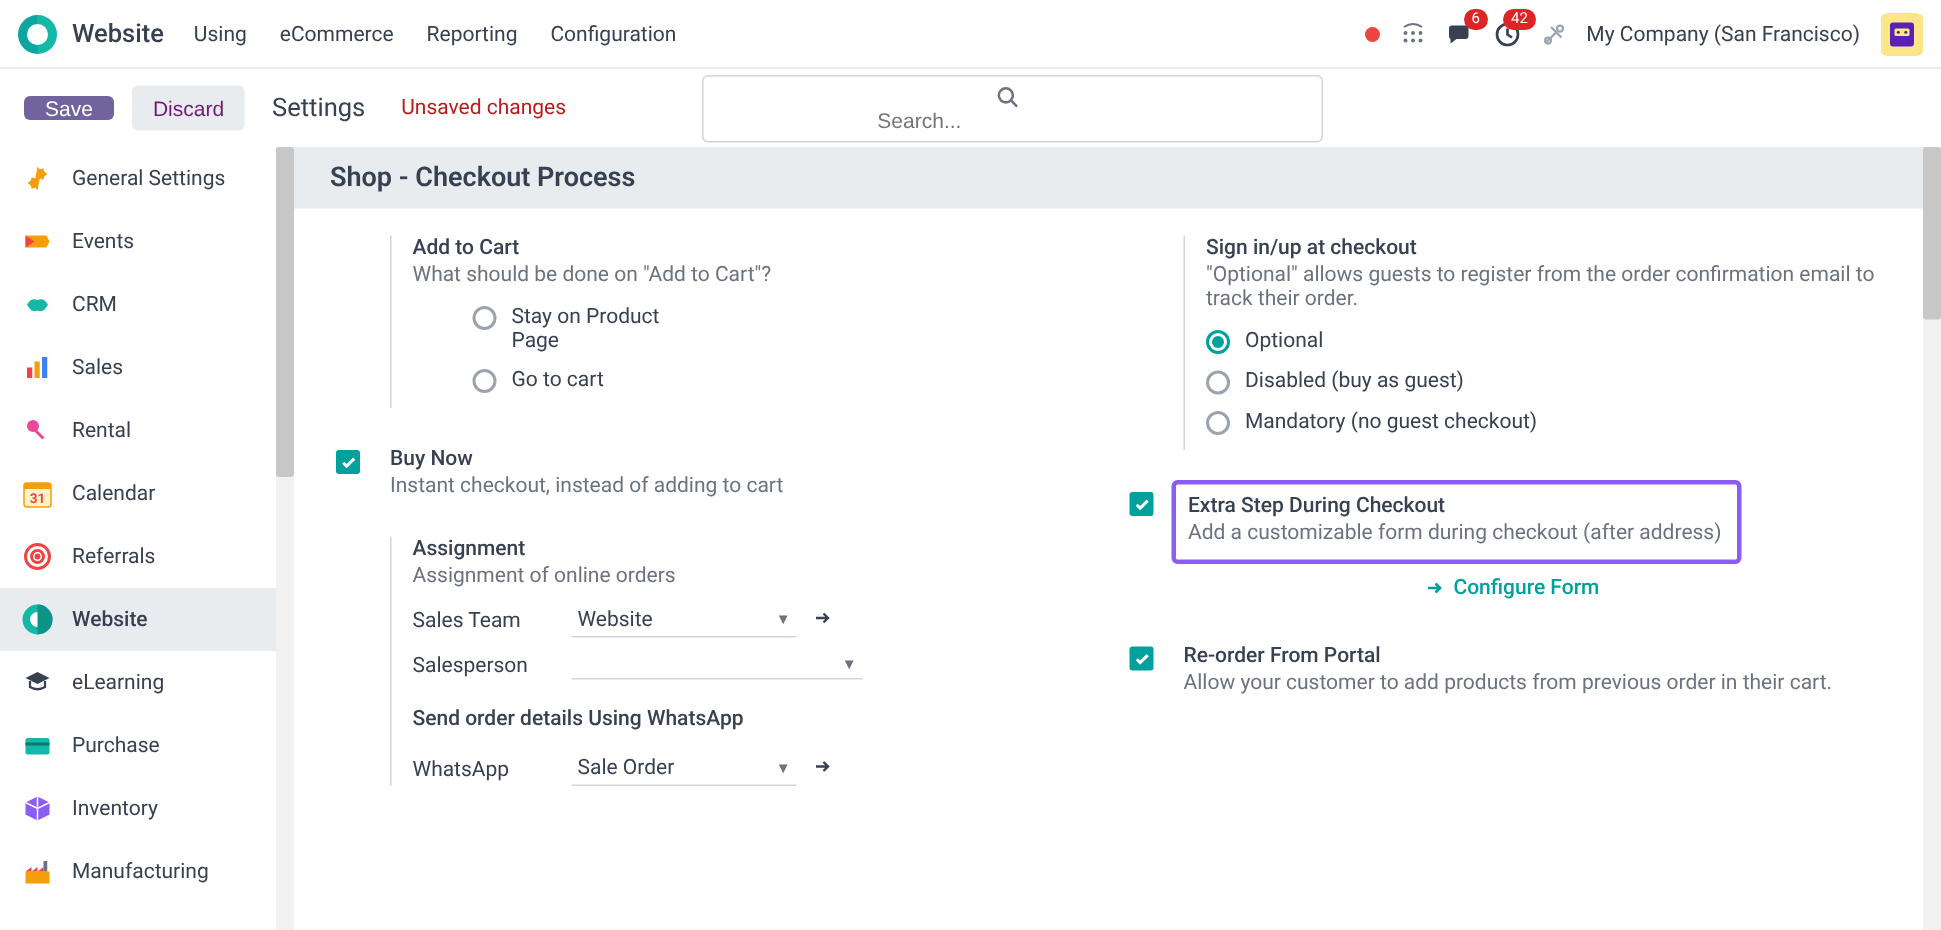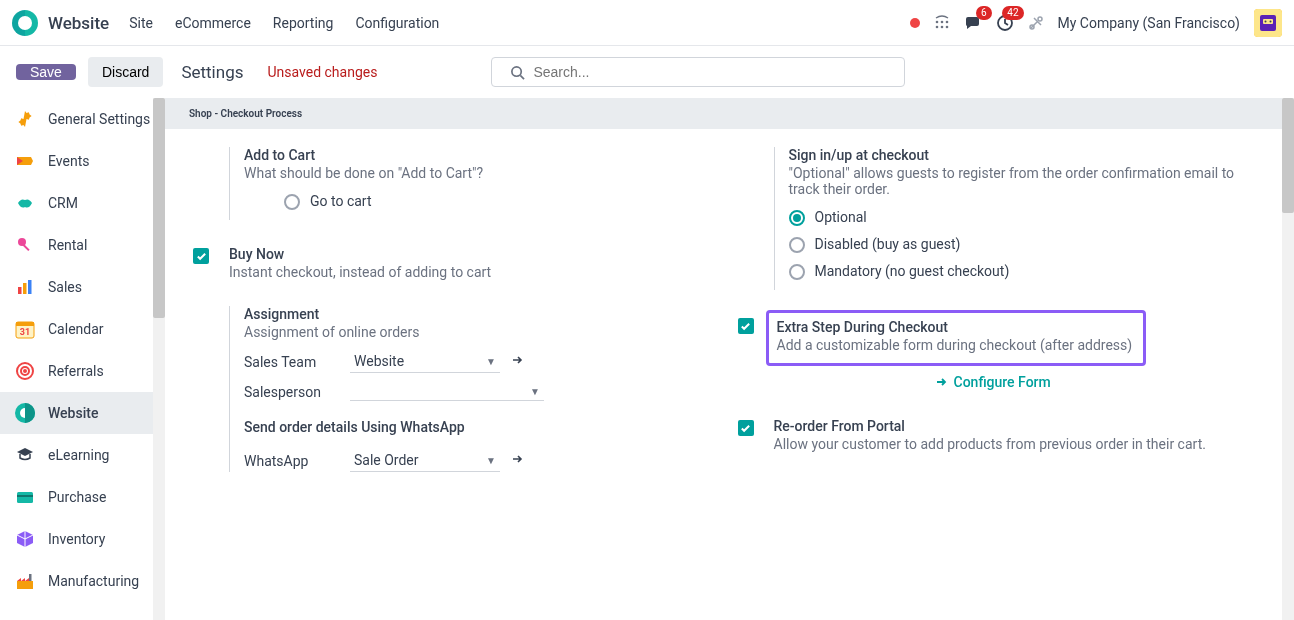--- a/index.html
+++ b/index.html
@@ -14,40 +14,40 @@
   .topnav-menu a { color: #374151; text-decoration: none; cursor: pointer; }
   .topnav-right { margin-left: auto; display: flex; align-items: center; gap: 14px; }
   .red-dot { width: 10px; height: 10px; background: #ef4444; border-radius: 50%; }
   .icon-gray { color: #6b7280; display:inline-flex; position:relative; }
   .badge { position:absolute; top:-8px; right:-10px; background:#dc2626; color:#fff; border-radius:10px; font-size:10px; padding:1px 5px; line-height:1.2; }
   .avatar { width:28px; height:28px; border-radius:4px; background:#fbbf24; display:flex; align-items:center; justify-content:center; overflow:hidden; }
 
   
   .controlbar { height: 52px; display: flex; align-items: center; padding: 0 16px; gap: 12px; }
   .btn-save { background:#71639e; color:#fff; border:none; border-radius:4px; padding:0 14px; font-size:14px; cursor:pointer; }
-  .btn-discard { background:#e9ecef; color:#000000; border:none; border-radius:4px; padding:7px 14px; font-size:14px; cursor:pointer; }
+  .btn-discard { background:#e9ecef; color:#701a75; border:none; border-radius:4px; padding:7px 14px; font-size:14px; cursor:pointer; }
   .settings-title { font-size:17px; color:#374151; margin-left:6px; }
   .unsaved { color:#b91c1c; margin-left:12px; }
-  .searchbox { margin-left:102px; display:flex; align-items:center; border:1px solid #d1d5db; border-radius:4px; padding:6px 18px; width:414px; color:#9ca3af; }
+  .searchbox { margin-left:79px; display:flex; align-items:center; border:1px solid #d1d5db; border-radius:4px; padding:6px 8px; width:414px; color:#9ca3af;flex-direction:column; }
   .searchbox svg { margin-right:8px; }
   .searchbox input { border:none; outline:none; flex:1; font-size:14px; }
 
   
   .main { display:flex; height: calc(620px - 46px - 52px); }
-  .sidebar-wrapper { width: 165px; position:relative; border-right:0; background:#fff; }
+  .sidebar-wrapper { width: 196px; position:relative; border-right:0; background:#fff; }
   .sidebar { height:100%; overflow:hidden; }
   .sidebar-item { display:flex; align-items:center; gap:12px; padding:10px 14px; cursor:pointer; color:#374151; }
   .sidebar-item.active { background:#e9ecef; font-weight:500; }
   .sidebar-icon { width:22px; height:22px; display:flex; align-items:center; justify-content:center; }
   .sidebar-scrollbar { position:absolute; right:0; top:0; width:12px; height:100%; background:#f1f1f1; }
   .sidebar-thumb { position:absolute; right:0; top:0; width:12px; height:220px; background:#c7c7c7; border-radius:2px; }
 
   .content-wrapper { flex:1; position:relative; overflow:hidden; }
   .content { height:100%; overflow:hidden; }
-  .section-header { background:#e9ecef; padding:10px 24px; font-weight:600; color:#374151; font-size:10px; }
+  .section-header { background:#e9ecef; padding:10px 24px; font-weight:600; color:#374151; font-size:18px; }
   .settings-body { padding: 18px 28px; display:flex; gap:16px; }
   .col { flex:1; }
   .setting-block { display:flex; gap:14px; margin-bottom:26px; padding-left:0; }
   .setting-block.with-border .setting-text { border-left:1px solid #d1d5db; padding-left:14px; }
   .setting-check-col { width:22px; padding-top:2px; }
   .setting-text { flex:1; }
   .setting-title { font-weight:500; color:#374151; margin-bottom:2px; }
   .setting-desc { color:#6b7280; }
   .radio-list { margin-top:12px; padding-left:40px; }
   .radio-row { display:flex; align-items:flex-start; gap:10px; margin-bottom:10px; cursor:pointer; }
@@ -69,21 +69,21 @@
   .content-scrollbar { position:absolute; right:0; top:0; width:12px; height:100%; background:#f1f1f1; }
   .content-thumb { position:absolute; right:0; top:0; width:12px; height:115px; background:#c7c7c7; border-radius:2px; }
 </style>
 </head>
 <body>
 
 <div class="topnav">
   <div class="brand-logo"></div>
   <div class="brand-title">Website</div>
   <div class="topnav-menu">
-    <a>Site</a>
+    <a>Using</a>
     <a>eCommerce</a>
     <a>Reporting</a>
     <a>Configuration</a>
   </div>
   <div class="topnav-right">
     <span class="red-dot"></span>
     <span class="icon-gray">
       <svg width="16" height="16" viewBox="0 0 16 16" fill="currentColor">
           <circle cx="3" cy="7" r="1.3"></circle>
           <circle cx="8" cy="7" r="1.3"></circle>
@@ -165,36 +165,36 @@
         <div class="sidebar-item">
           <span class="sidebar-icon">
             <svg width="20" height="20" viewBox="0 0 20 20" fill="#14b8a6">
               <path d="M3 10 q3-5 7-3 q4-2 7 3 q-3 6-7 4 q-4 2-7-4z"></path>
             </svg>
           </span>
           <span>CRM</span>
         </div>
         <div class="sidebar-item">
           <span class="sidebar-icon">
-            <svg width="20" height="20" viewBox="0 0 20 20" fill="#ec4899">
-              <circle cx="7" cy="7" r="4"></circle>
-              <rect x="9" y="9" width="8" height="2" transform="rotate(45 9 9)"></rect>
-            </svg>
-          </span>
-          <span>Rental</span>
-        </div>
-        <div class="sidebar-item">
-          <span class="sidebar-icon">
             <svg width="20" height="20" viewBox="0 0 20 20">
               <rect x="3" y="10" width="3.5" height="7" fill="#ef4444"></rect>
               <rect x="8" y="6" width="3.5" height="11" fill="#f59e0b"></rect>
               <rect x="13" y="3" width="3.5" height="14" fill="#3b82f6"></rect>
             </svg>
           </span>
           <span>Sales</span>
+        </div>
+        <div class="sidebar-item">
+          <span class="sidebar-icon">
+            <svg width="20" height="20" viewBox="0 0 20 20" fill="#ec4899">
+              <circle cx="7" cy="7" r="4"></circle>
+              <rect x="9" y="9" width="8" height="2" transform="rotate(45 9 9)"></rect>
+            </svg>
+          </span>
+          <span>Rental</span>
         </div>
         <div class="sidebar-item">
           <span class="sidebar-icon">
             <svg width="22" height="22" viewBox="0 0 22 22">
               <rect x="2" y="4" width="18" height="16" rx="2" fill="#fef3c7" stroke="#f59e0b"></rect>
               <rect x="2" y="4" width="18" height="4" fill="#f59e0b"></rect>
               <text x="11" y="17" text-anchor="middle" font-size="9" fill="#ef4444" font-weight="bold">31</text>
             </svg>
           </span>
           <span>Calendar</span>
@@ -268,20 +268,24 @@
       <div class="settings-body">
 
         <div class="col">
 
           <div class="setting-block with-border">
             <div class="setting-check-col"></div>
             <div class="setting-text">
               <div class="setting-title">Add to Cart</div>
               <div class="setting-desc">What should be done on "Add to Cart"?</div>
               <div class="radio-list" id="addtocart-radios">
+                  <div class="radio-row">
+                    <span class="radio"></span>
+                    <span style="max-width: 130px;">Stay on Product Page</span>
+                  </div>
                   <div class="radio-row">
                     <span class="radio"></span>
                     <span style="max-width: 130px;">Go to cart</span>
                   </div>
                 </div>
             </div>
           </div>
 
           <div class="setting-block">
             <div class="setting-check-col">

